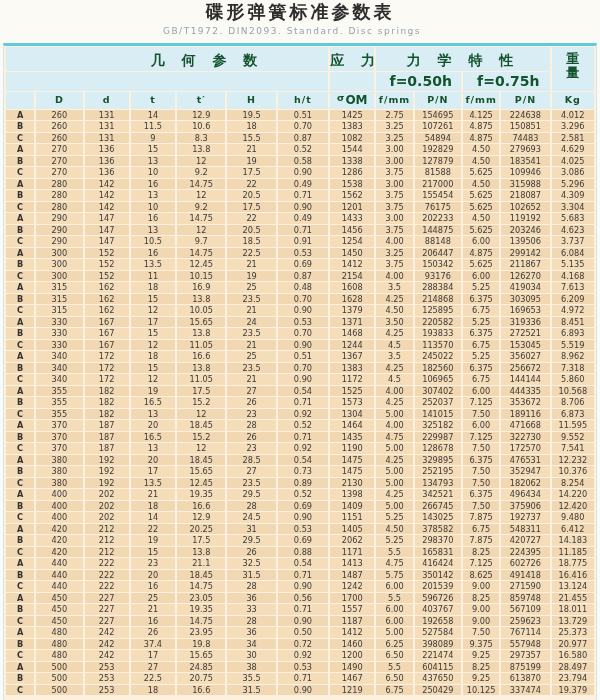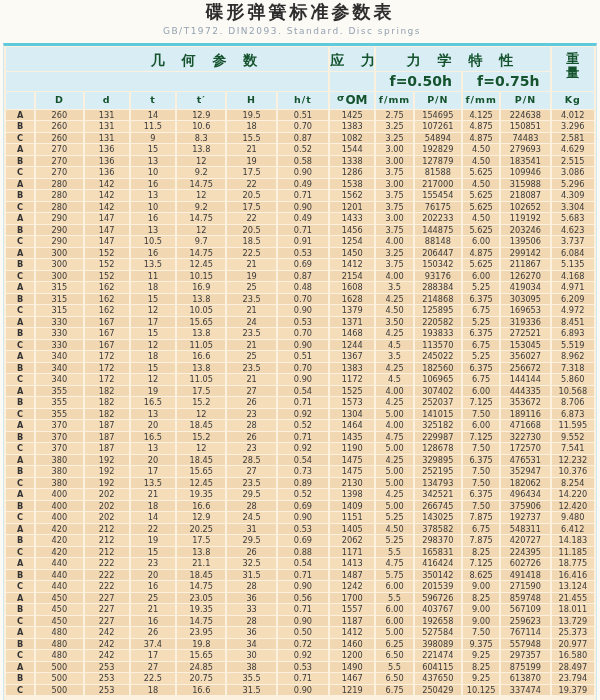--- a/index.html
+++ b/index.html
@@ -175,21 +175,21 @@
             <td>136</td>
             <td>13</td>
             <td>12</td>
             <td>19</td>
             <td>0.58</td>
             <td>1338</td>
             <td>3.00</td>
             <td>127879</td>
             <td>4.50</td>
             <td>183541</td>
-            <td>2.515</td>
+            <td>4.025</td>
           </tr>
           <tr>
             <td>C</td>
             <td>270</td>
             <td>136</td>
             <td>10</td>
             <td>9.2</td>
             <td>17.5</td>
             <td>0.90</td>
             <td>1286</td>
@@ -340,21 +340,21 @@
             <td>162</td>
             <td>18</td>
             <td>16.9</td>
             <td>25</td>
             <td>0.48</td>
             <td>1608</td>
             <td>3.5</td>
             <td>288384</td>
             <td>5.25</td>
             <td>419034</td>
-            <td>4.971</td>
+            <td>7.613</td>
           </tr>
           <tr>
             <td>B</td>
             <td>315</td>
             <td>162</td>
             <td>15</td>
             <td>13.8</td>
             <td>23.5</td>
             <td>0.70</td>
             <td>1628</td>

